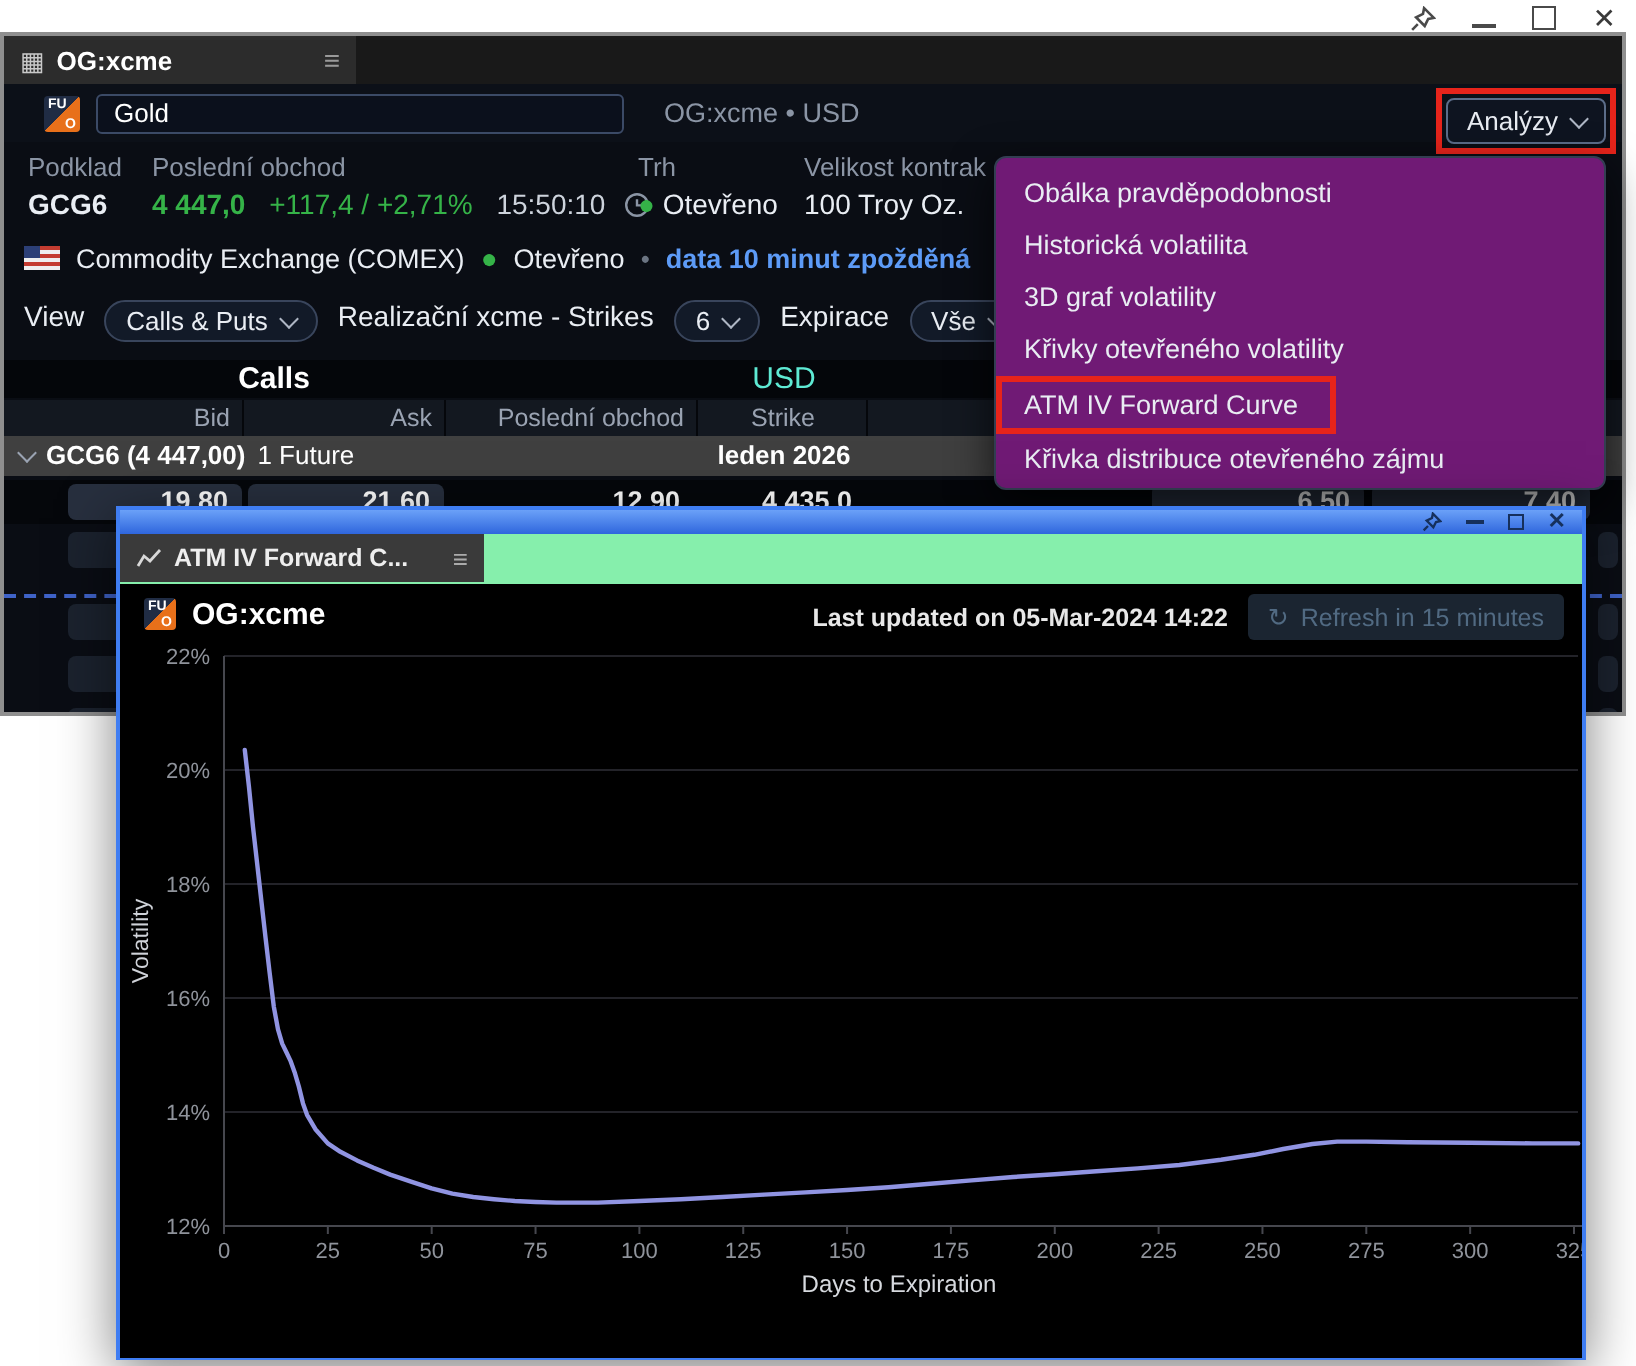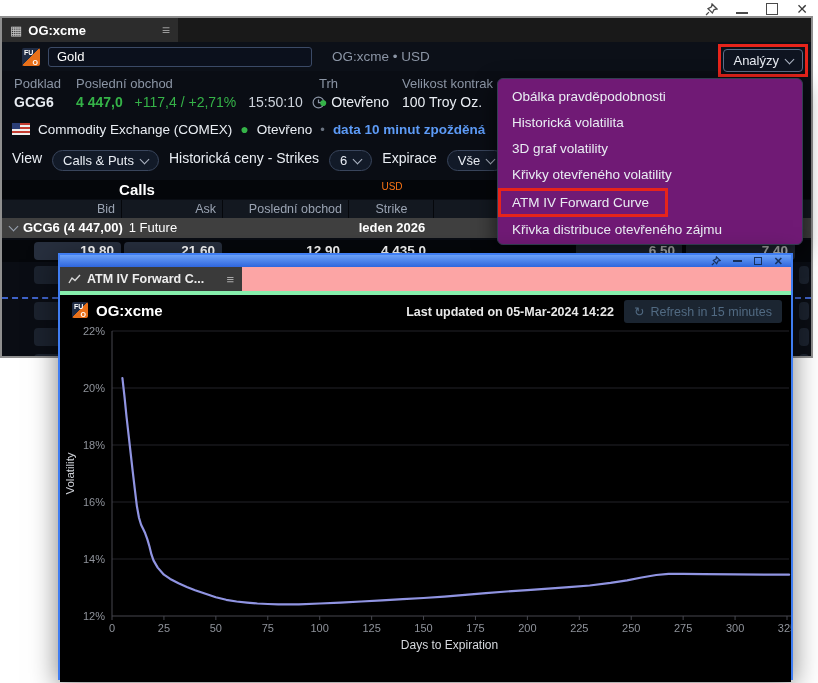--- a/index.html
+++ b/index.html
@@ -50,21 +50,21 @@
   .flag:before{content:"";position:absolute;left:0;top:0;width:8px;height:6px;background:#2c3f77;}
   .delay{color:#5d9bf7;font-weight:700;}
 
   .view-row{position:absolute;left:10px;top:132px;display:flex;align-items:flex-start;gap:10px;color:#e9edf3;font-size:14px;}
   .pill-btn{background:#121a28;border:1px solid #39455c;border-radius:11px;color:#e9edf3;font-size:13px;
     padding:2px 10px;display:flex;align-items:center;gap:7px;font-family:"Liberation Sans",sans-serif;}
   .pill-btn.small{padding:2px 8px;}
 
   .sec-header{position:absolute;left:0;top:162px;width:100%;height:19px;background:#04060a;}
   .sec-calls{position:absolute;left:0;width:270px;text-align:center;color:#fff;font-weight:700;font-size:15px;top:1px;}
-  .sec-usd{position:absolute;left:349px;width:82px;text-align:center;color:#f97316;font-size:10px;top:1px;}
+  .sec-usd{position:absolute;left:349px;width:82px;text-align:center;color:#5eead4;font-size:15px;top:1px;}
 
   .col-header{position:absolute;left:0;top:182px;width:100%;height:18px;background:#131820;}
   .ch-cell{position:absolute;top:0;height:18px;line-height:18px;color:#9aa3b2;font-size:12.5px;text-align:right;
     padding-right:6px;box-sizing:border-box;border-right:1px solid #05070b;}
   .ch-cell.center{text-align:center;padding-right:0;}
 
   .group-row{position:absolute;left:0;top:200px;width:100%;height:20px;background:#404040;color:#fff;}
   .gr-left{position:absolute;left:8px;top:0;height:20px;line-height:20px;font-size:13px;display:flex;align-items:center;gap:6px;}
   .gr-exp{position:absolute;left:349px;width:82px;top:0;height:20px;line-height:20px;text-align:center;font-weight:700;font-size:13px;}
   .chev2{width:6px;height:6px;border-right:1.5px solid #9aa3b2;border-bottom:1.5px solid #9aa3b2;transform:rotate(45deg);margin-top:-3px;}
@@ -84,21 +84,21 @@
     margin:0;box-sizing:content-box;}
 
   
   .popup{position:absolute;left:58px;top:253px;width:735px;height:427px;border:2px solid #3f7df2;background:#000;
     box-sizing:border-box;z-index:10;box-shadow:0 6px 26px rgba(0,0,0,.5);}
   .p-strip{height:12px;background:linear-gradient(#6ba1f8,#2f66dd);display:flex;justify-content:flex-end;
     align-items:center;gap:12px;padding-right:8px;}
   .p-strip .min{width:9px;height:2px;background:#16305c;}
   .p-strip .max{width:8px;height:8px;border:1.5px solid #16305c;box-sizing:border-box;}
   .p-strip .cls{color:#16305c;font-size:11px;line-height:10px;font-weight:700;}
-  .p-tabbar{height:24px;background:#fca5a5;border-bottom:4px solid #86efac;}
+  .p-tabbar{height:24px;background:#86efac;border-bottom:1px solid #86efac;}
   .p-tab{height:24px;width:182px;background:#3a3a3a;display:flex;align-items:center;padding:0 8px;box-sizing:border-box;}
   .p-tab .t-title{color:#eee;font-weight:700;font-size:12.5px;margin-left:6px;}
   .p-tab .burger{color:#aaa;font-size:13px;margin-left:auto;}
   .p-body{position:relative;height:387px;background:#000;overflow:hidden;}
   .p-symbol{position:absolute;left:36px;top:7px;color:#fff;font-weight:700;font-size:15px;z-index:2;}
   .p-fu{position:absolute;left:12px;top:7px;z-index:2;}
   .p-right{position:absolute;right:9px;top:5px;display:flex;align-items:center;gap:10px;z-index:2;}
   .p-updated{color:#e8e8e8;font-size:12.5px;font-weight:700;}
   .refresh-btn{background:#1b2531;border:none;border-radius:3px;color:#516a82;font-size:12.5px;padding:4px 10px;
     display:flex;align-items:center;gap:6px;font-family:"Liberation Sans",sans-serif;}
@@ -174,21 +174,21 @@
         <span class="dot-gray">•</span>
         <span class="delay">data 10 minut zpožděná</span>
       </div>
 
       <div class="view-row">
         <span>View</span>
         <button class="pill-btn">
           <span>Calls &amp; Puts</span>
           <span class="chev"></span>
         </button>
-        <span>Historická ceny - Strikes</span>
+        <span>Realizační xcme - Strikes</span>
         <button class="pill-btn">
           <span>6</span>
           <span class="chev"></span>
         </button>
         <span>Expirace</span>
         <button class="pill-btn">
           <span>Vše</span>
           <span class="chev"></span>
         </button>
         <button class="pill-btn small">⋯</button>

